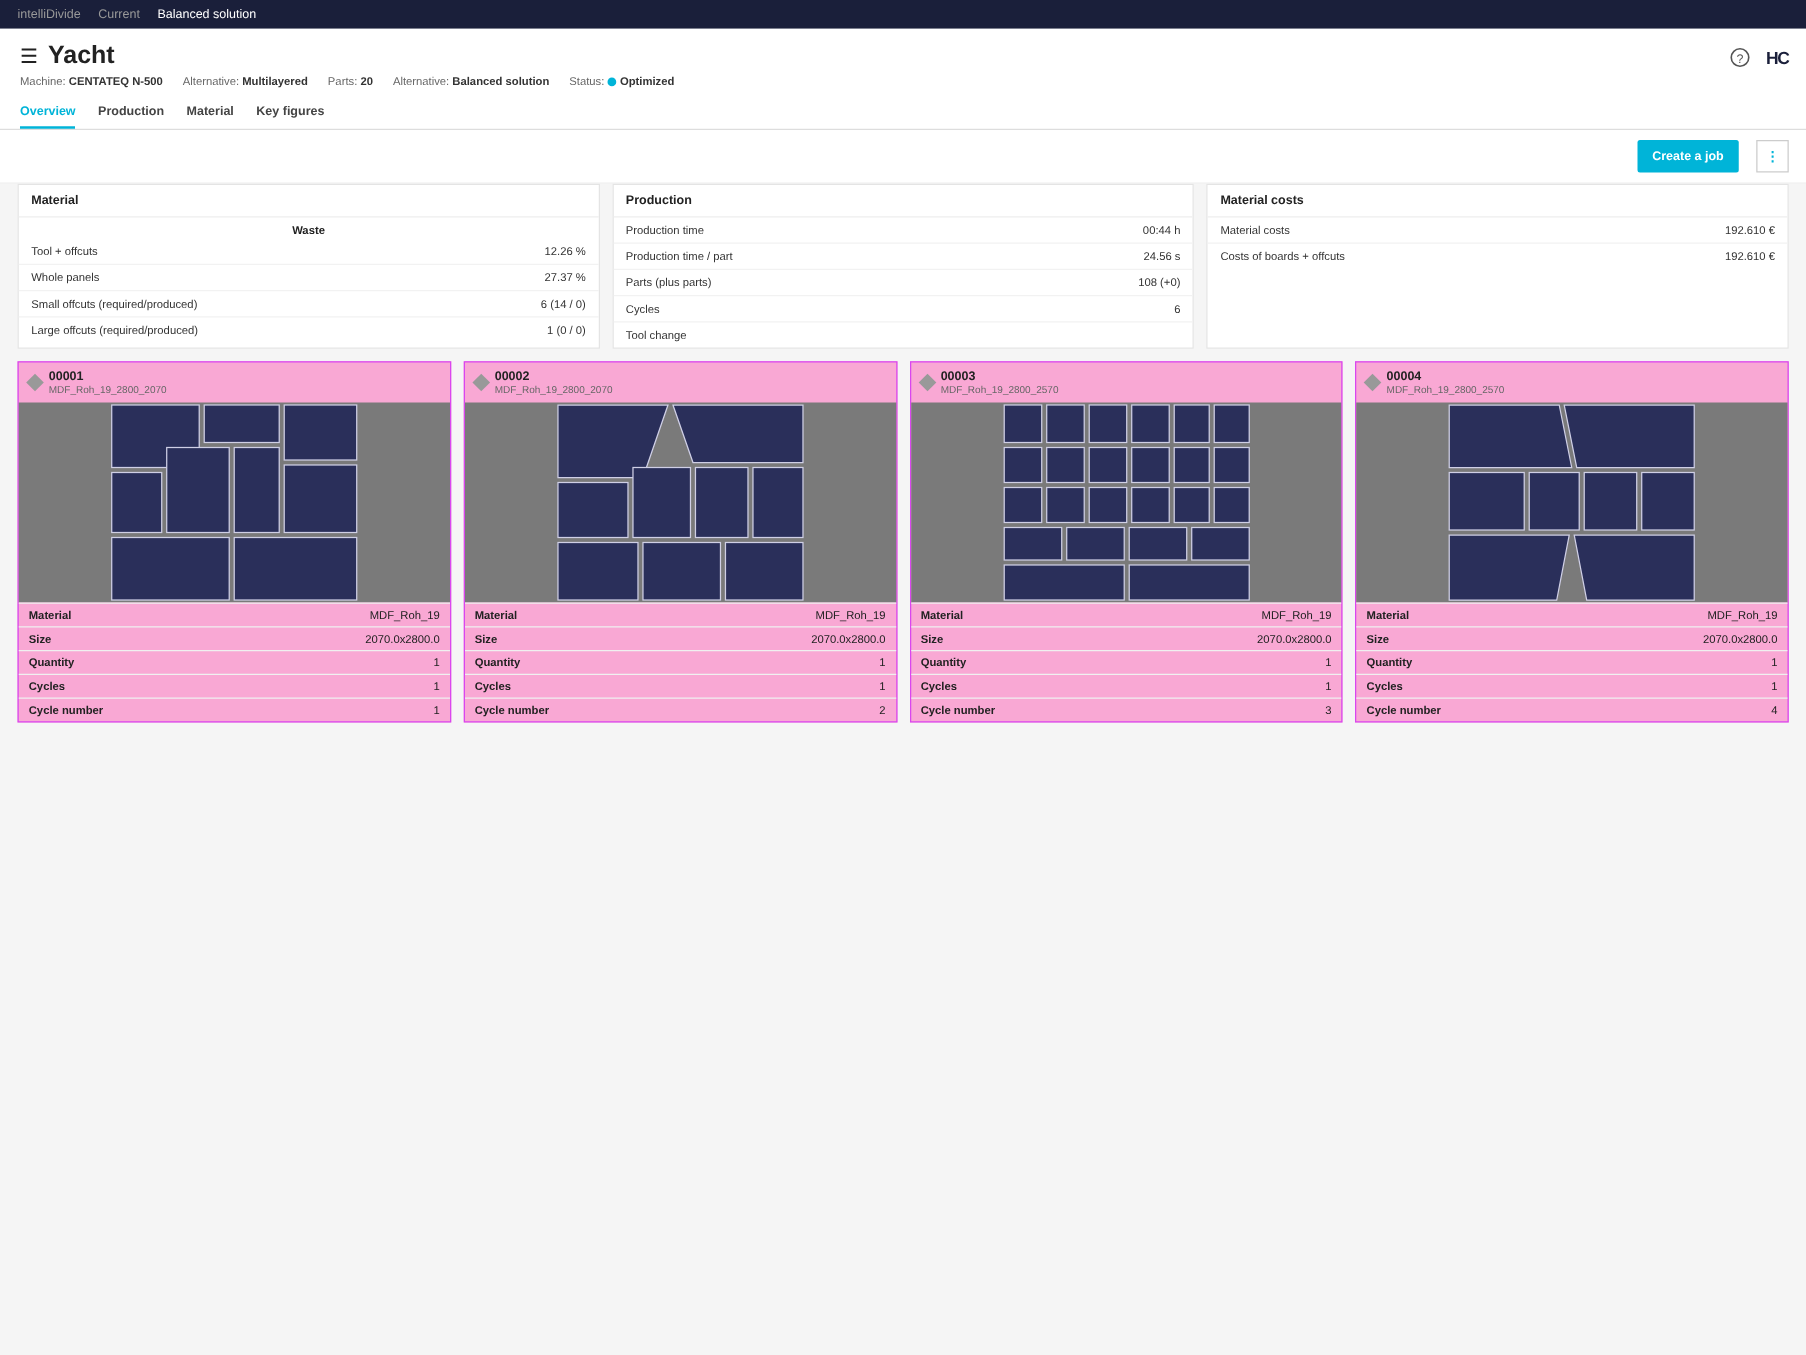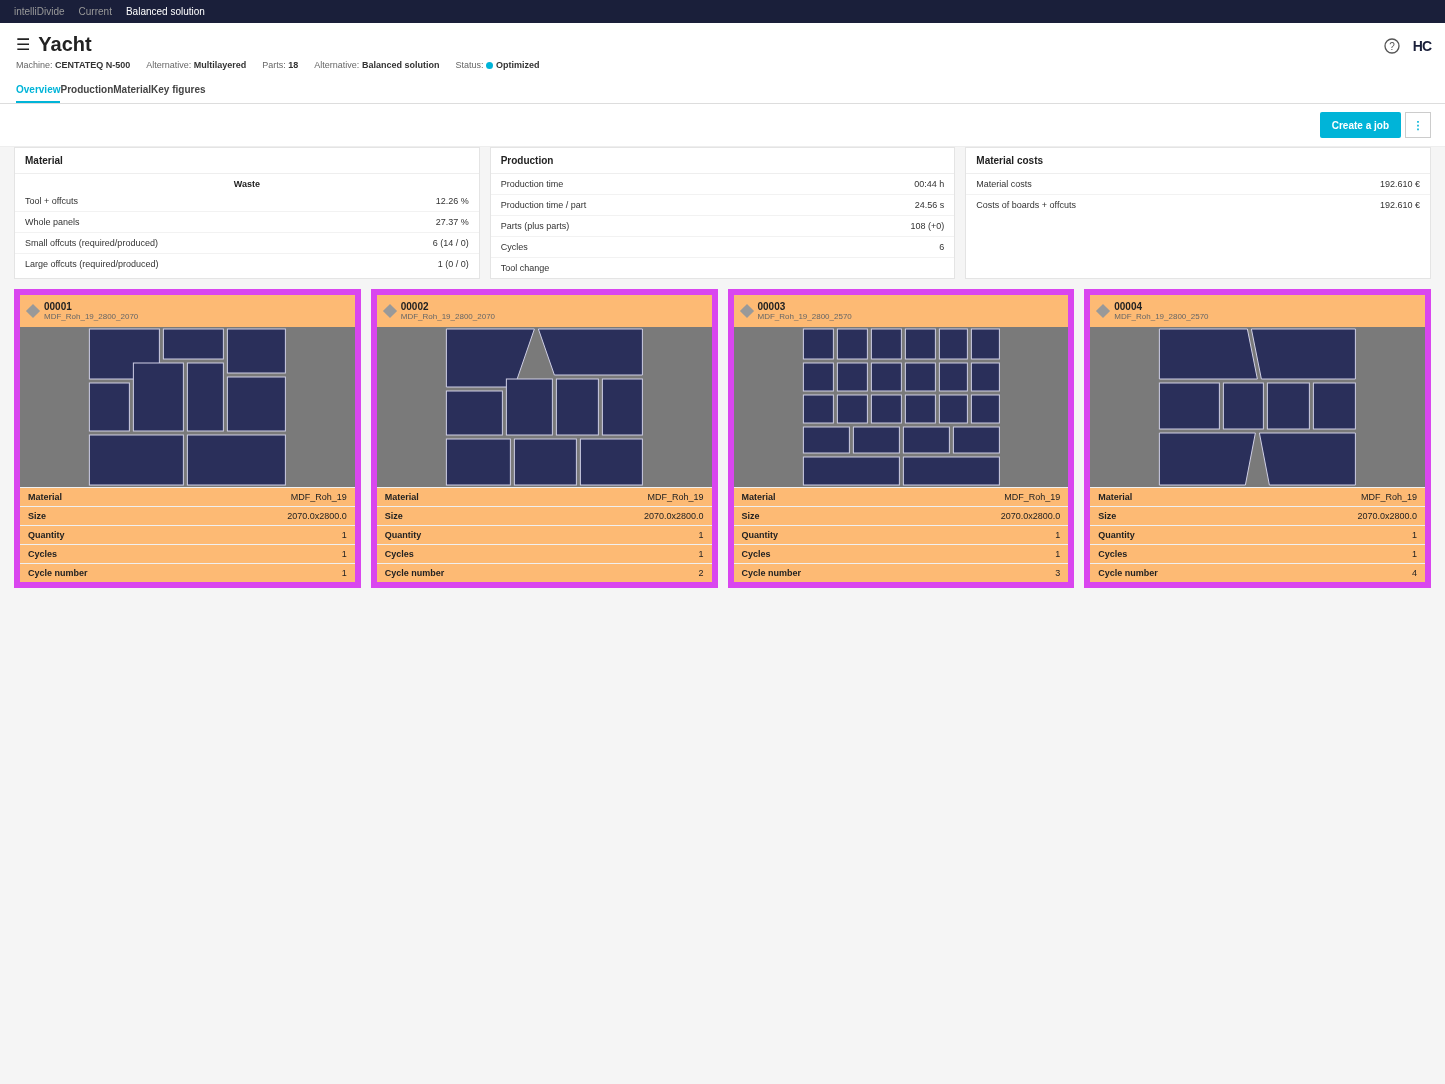--- a/index.html
+++ b/index.html
@@ -36,35 +36,35 @@
     display: flex;
     gap: 16px;
     flex-wrap: wrap;
     text-align: right;
   }
   .meta-row b { color: #333; }
   .status-dot {
     display: inline-block; width: 7px; height: 7px; border-radius: 50%;
     background: #00b4d8; margin-right: 3px; vertical-align: middle;
   }
-  .tabs { display: flex; font-size: 10px; }
+  .tabs { display: flex; gap: 18px; font-size: 10px; }
   .tab { padding: 6px 0; cursor: pointer; color: #444; font-weight: 600; }
   .tab.active { color: #00b4d8; border-bottom: 2px solid #00b4d8; }
   .header-right {
     position: absolute; right: 14px; top: 12px;
     display: flex; align-items: center; gap: 10px;
   }
   .icon-btn {
     width: 22px; height: 22px; display: flex; align-items: center;
     justify-content: center; cursor: pointer; color: #555;
   }
   .logo { font-weight: 900; font-size: 14px; color: #1a1f3a; letter-spacing: -1px; }
   .action-bar {
     display: flex; justify-content: flex-end; padding: 8px 14px;
-    gap: 4px; background: #fff; border-bottom: 1px solid #eee;
+    gap: 14px; background: #fff; border-bottom: 1px solid #eee;
   }
   .primary-btn {
     background: #00b4d8; color: #fff; border: none;
     padding: 6px 12px; font-size: 10px; font-weight: 600;
     cursor: pointer; border-radius: 2px;
   }
   .sq-btn {
     width: 26px; height: 26px; border: 1px solid #ccc; background: #fff;
     display: flex; align-items: center; justify-content: center;
     cursor: pointer; color: #00b4d8; font-weight: 700;
@@ -83,21 +83,21 @@
         padding: 5px 10px; font-size: 9px; border-bottom: 1px solid #f2f2f2; }
   .kv:last-child { border-bottom: none; }
   .kv .k { color: #333; }
   .kv .v { color: #333; }
   .subhead {
     font-size: 9px; font-weight: 700; padding: 5px 10px 2px 10px; text-align: center;
   }
   .boards {
     display: grid; grid-template-columns: repeat(4, 1fr); gap: 10px;
   }
-  .board { background: #fdba74; border: 6px solid #d946ef; }
+  .board { background: #f9a8d4; border: 1px solid #d946ef; }
   .board-head {
     display: flex; align-items: center; gap: 6px;
     padding: 6px 8px; font-size: 9px;
   }
   .board-head .id { font-weight: 700; font-size: 10px; }
   .board-head .mat { color: #666; font-size: 8px; }
   .nest-svg { width: 100%; height: 160px; background: #7a7a7a; display: block; }
   .nest-svg rect { fill: #2a2f5a; stroke: #cfcfe6; stroke-width: 1; }
   .nest-svg polygon { fill: #2a2f5a; stroke: #cfcfe6; stroke-width: 1; }
   .board-kv {
@@ -120,21 +120,21 @@
 </div>
 
 <div class="header">
   <div class="title-row">
     <span class="hamburger">☰</span>
     <h1>Yacht</h1>
   </div>
   <div class="meta-row">
     <span><span>Machine:</span> <b>CENTATEQ N-500</b></span>
     <span><span>Alternative:</span> <b>Multilayered</b></span>
-    <span><span>Parts:</span> <b>18</b></span>
+    <span><span>Parts:</span> <b>20</b></span>
     <span><span>Alternative:</span> <b>Balanced solution</b></span>
     <span><span>Status:</span> <span class="status-dot"></span><b>Optimized</b></span>
   </div>
   <div class="tabs">
     <div class="tab active">Overview</div>
     <div class="tab">Production</div>
     <div class="tab">Material</div>
     <div class="tab">Key figures</div>
   </div>
   <div class="header-right">

